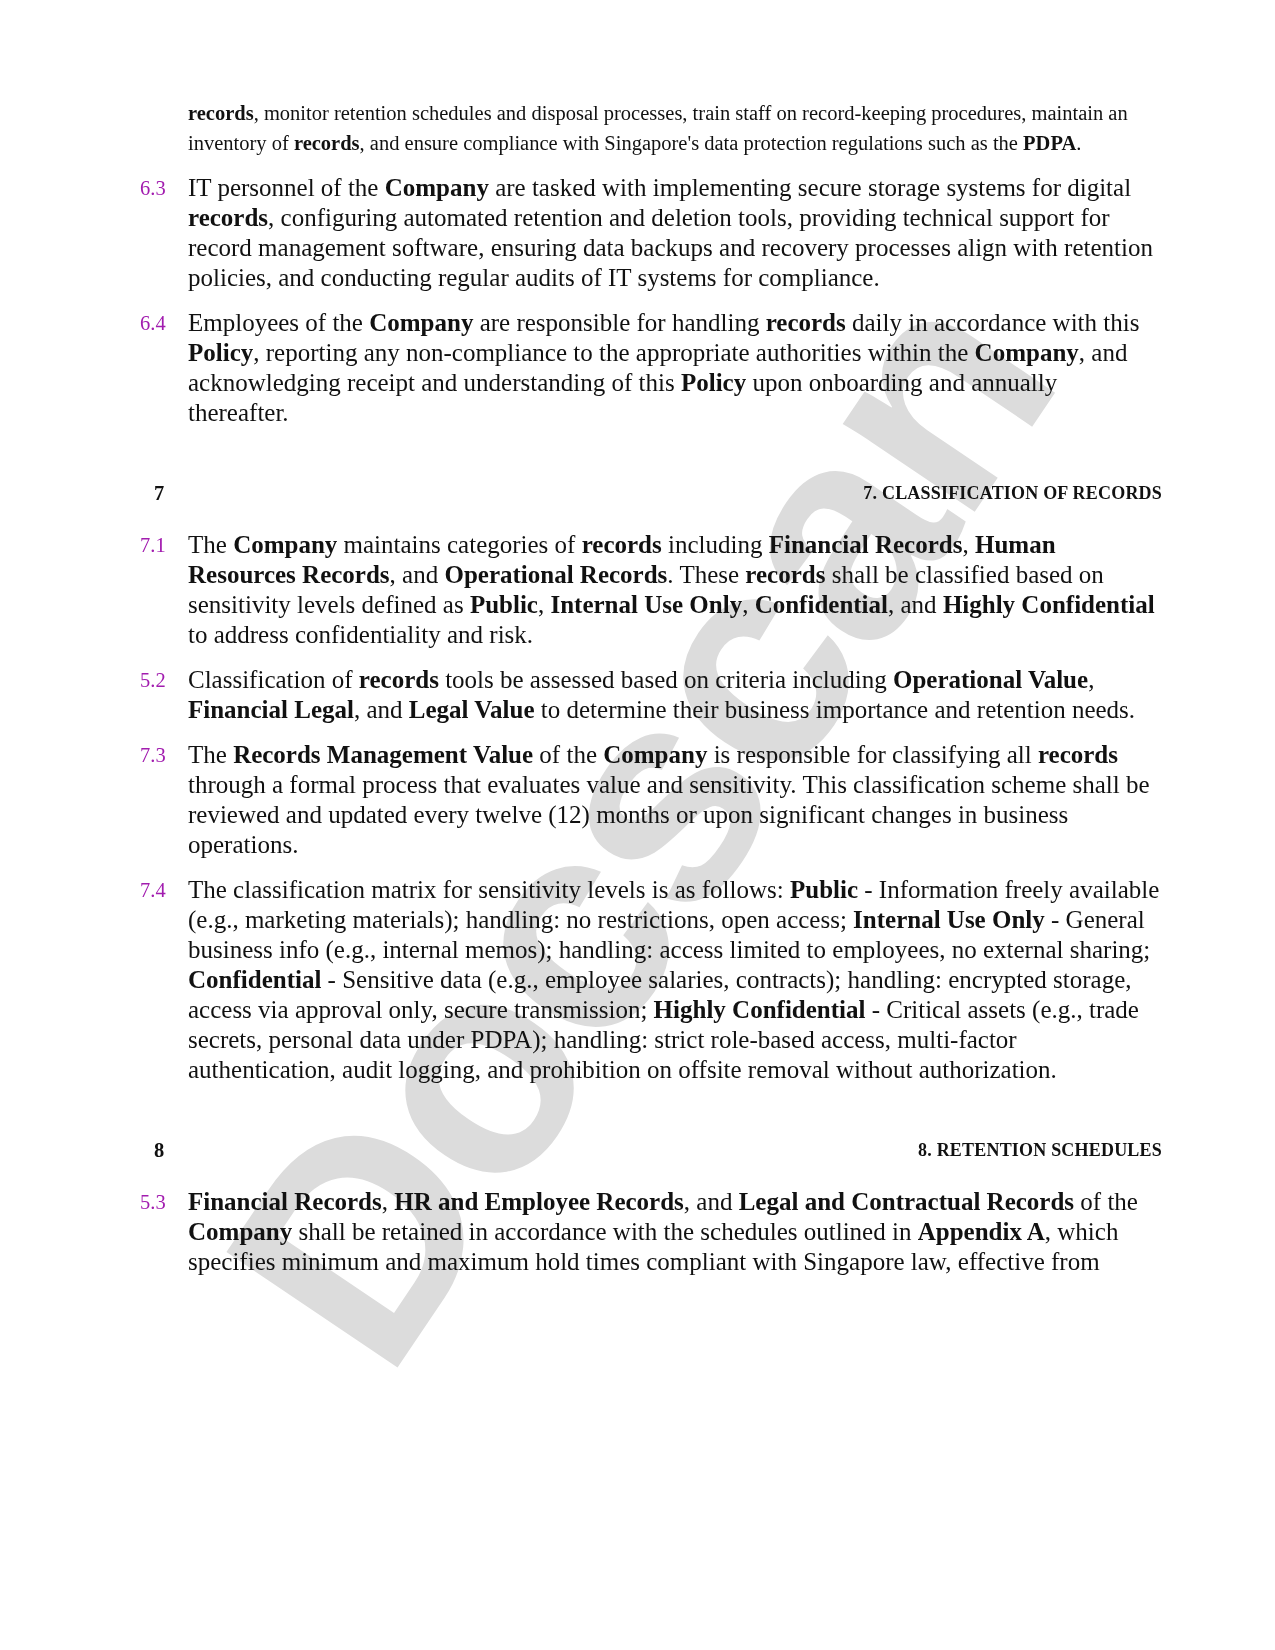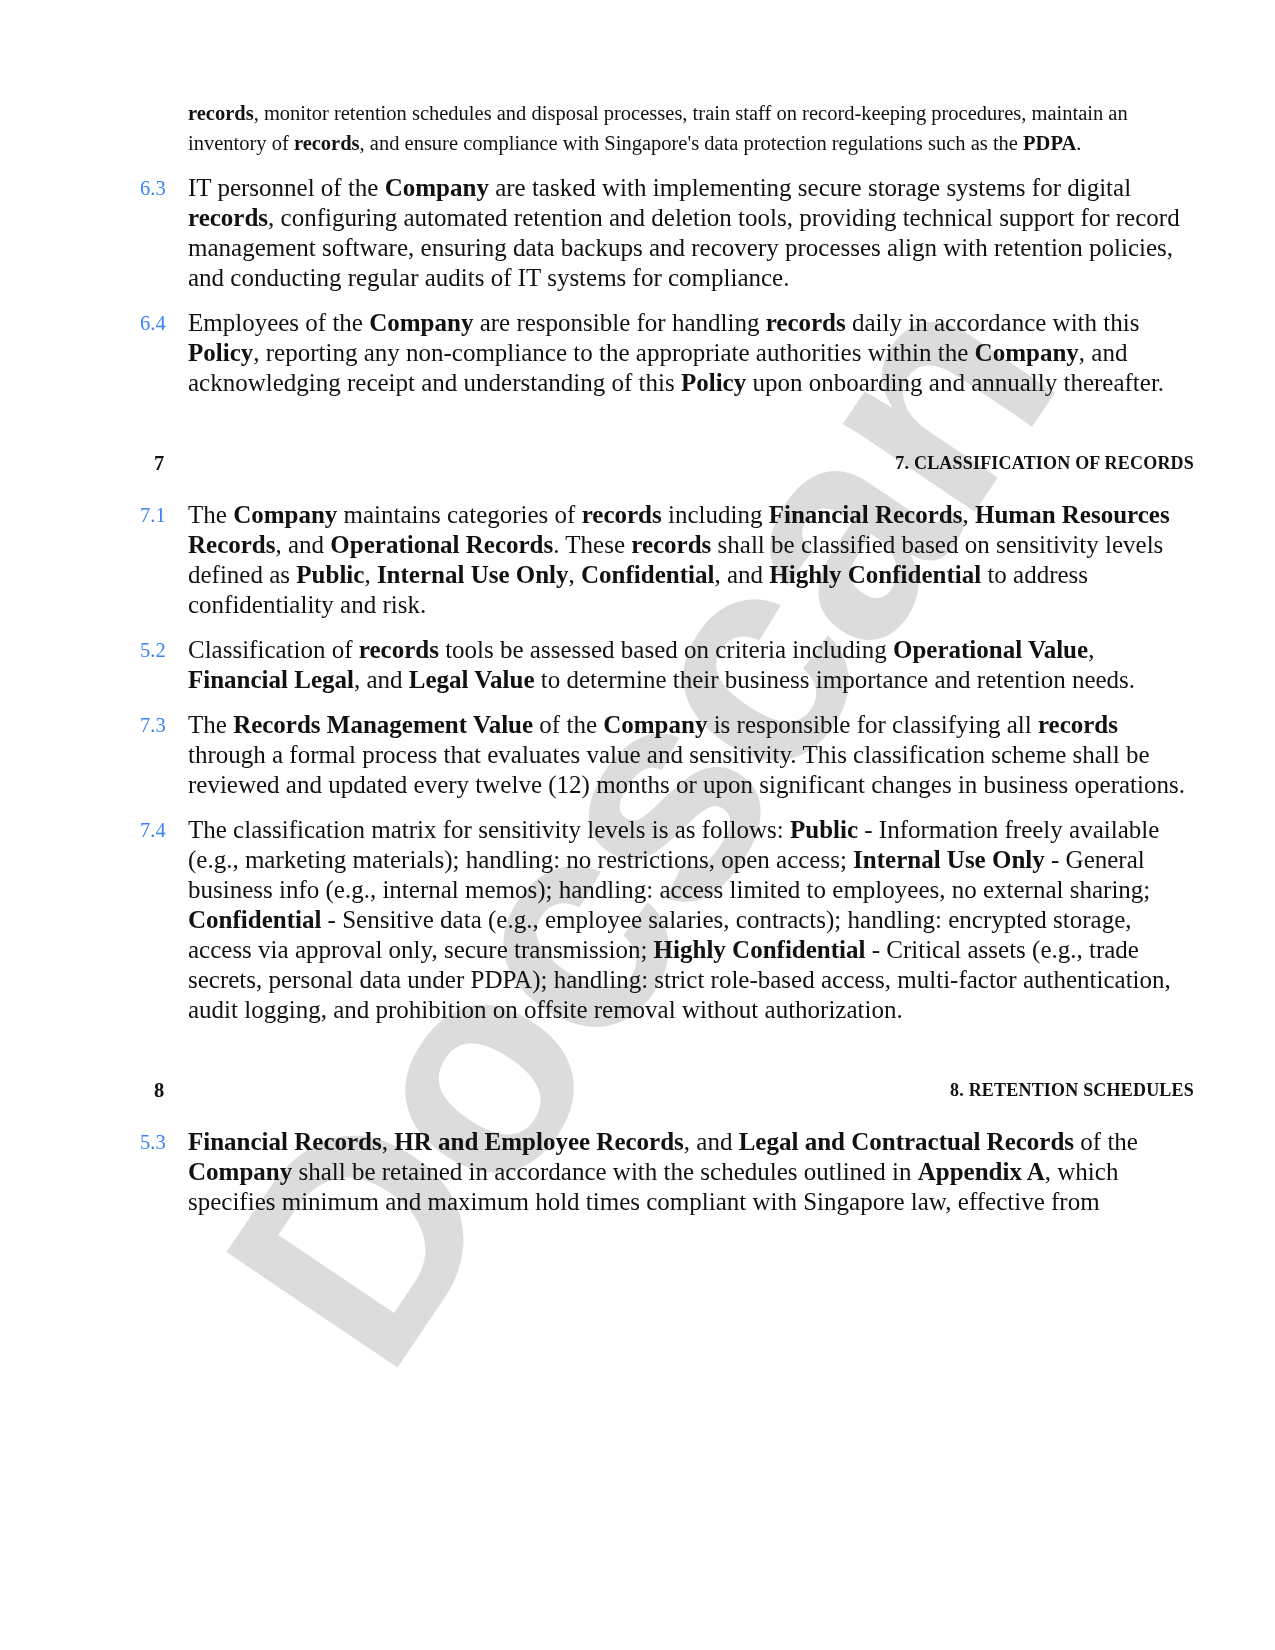--- a/index.html
+++ b/index.html
@@ -47,35 +47,35 @@
     user-select: none;
   }
 
   
   .content {
     position: absolute;
     left: 0;
     top: 0;
     width: 1275px;
     z-index: 1;
-    padding: 98px 81px 0 140px;
+    padding: 98px 113px 0 140px;
     box-sizing: border-box;
   }
 
   .clause {
     display: flex;
     align-items: flex-start;
     margin-bottom: 15px;
   }
   .clause-num {
     flex: 0 0 48px;
     text-align: left;
     font-size: 20.5px;
     line-height: 30px;
-    color: #3b82f6;
+    color: #a21caf;
     padding-right: 8px;
     box-sizing: border-box;
   }
   .clause-body {
     flex: 1 1 auto;
     font-size: 25px;
     line-height: 30px;
     color: #111111;
     text-align: left;
   }

